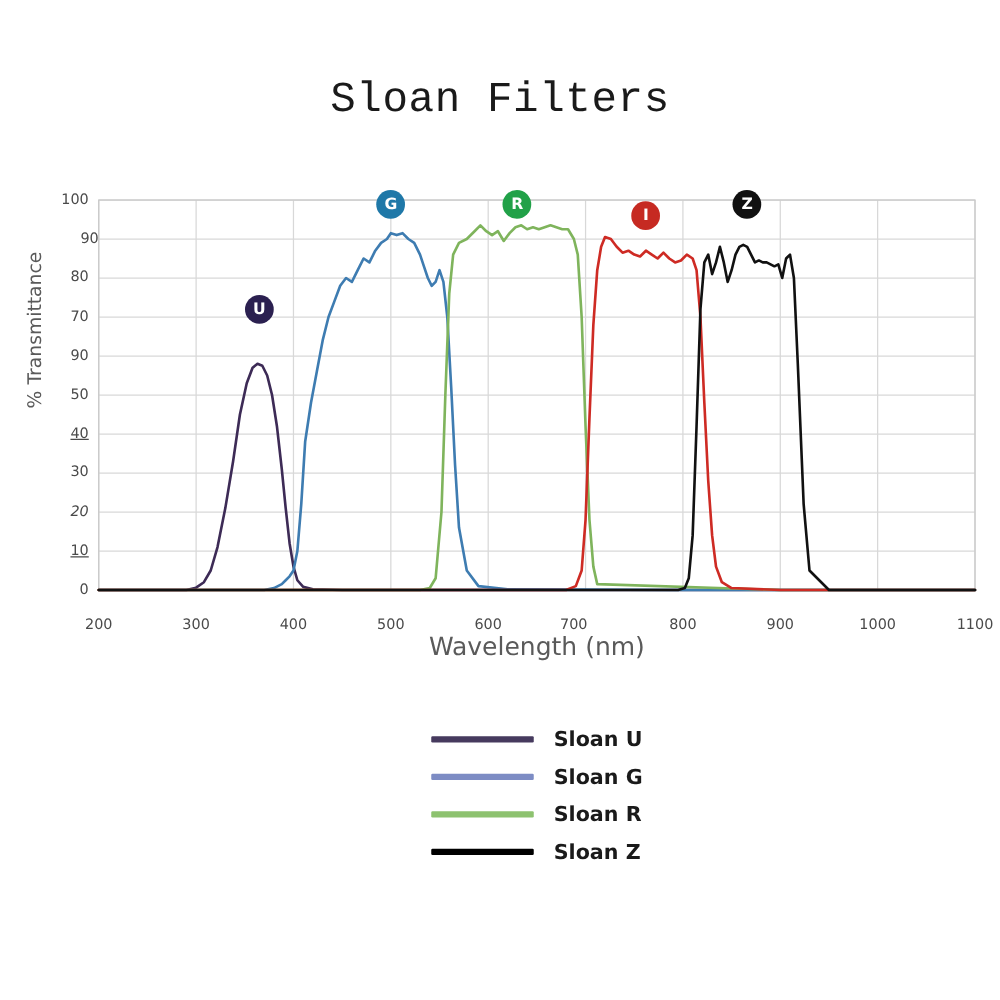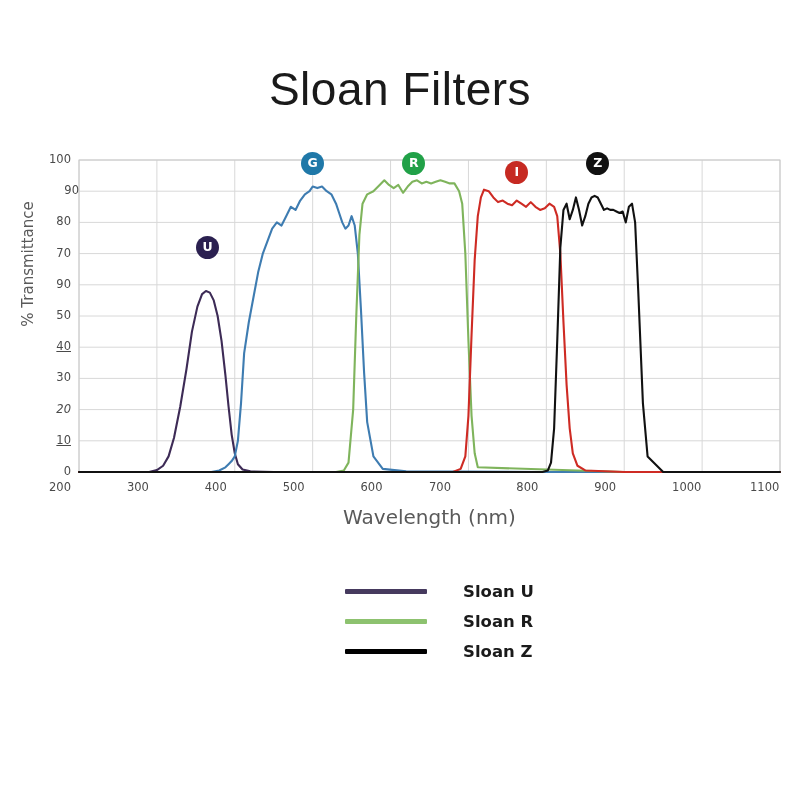--- a/index.html
+++ b/index.html
@@ -5,23 +5,23 @@
   html,body{margin:0;padding:0;}
   body{
     width:800px;height:800px;background:#ffffff;
     font-family:"Liberation Sans",sans-serif;
     overflow:hidden;position:relative;
   }
   #root{position:absolute;inset:0;}
 
   .title{
     position:absolute;left:0;top:62px;width:800px;
-    text-align:center;font-size:46px;font-weight:400;
+    text-align:center;font-size:34px;font-weight:400;
     letter-spacing:0.5px;color:#1a1a1a;
-    font-family:Liberation Sans, sans-serif;
+    font-family:Liberation Mono, monospace;
   }
 
   .plot-wrap{position:absolute;left:0;top:0;width:800px;height:800px;}
   svg.chart{position:absolute;left:0;top:0;}
 
   .ylabel{
     position:absolute;left:-82px;top:255px;width:220px;
     transform:rotate(-90deg);transform-origin:center center;
     text-align:center;font-size:15px;color:#5a5a5a;
     font-family:"DejaVu Sans",sans-serif;
@@ -30,34 +30,34 @@
     position:absolute;left:79px;top:505px;width:701px;
     text-align:center;font-size:20px;color:#5a5a5a;
     font-family:"DejaVu Sans",sans-serif;
   }
 
   .tick{
     position:absolute;font-size:11.5px;color:#4a4a4a;
     font-family:"DejaVu Sans",sans-serif;white-space:nowrap;
   }
   .ytick{text-align:right;width:44px;}
-  .xtick{text-align:left;width:60px;}
+  .xtick{text-align:center;width:60px;margin-top:12px;}
 
   .badge{
     position:absolute;width:23px;height:23px;border-radius:50%;
     display:flex;align-items:center;justify-content:center;
     color:#ffffff;font-size:12.5px;font-weight:700;
     font-family:"DejaVu Sans",sans-serif;line-height:1;
   }
 
   .legend{
     position:absolute;left:345px;top:580px;
     display:flex;flex-direction:column;gap:7px;
   }
-  .legend-row{display:flex;align-items:center;height:23px;gap:20px;}
+  .legend-row{display:flex;align-items:center;height:23px;}
   .legend-swatch{width:82px;height:5px;border-radius:1px;flex:none;}
   .legend-label{
     margin-left:16px;font-size:16.5px;font-weight:700;color:#1a1a1a;
     font-family:"DejaVu Sans",sans-serif;white-space:nowrap;
   }
 </style>
 </head>
 <body>
 
 <div id="root">
@@ -135,20 +135,24 @@
         <div class="badge" style="left: 586.24px; top: 151.62px; background: rgb(17, 17, 17);">Z</div>
       </div>
   </div>
 
   <div class="legend" id="legend-layer">
       <div class="legend-row">
         <div class="legend-swatch" style="background: rgb(70, 58, 94);"></div>
         <div class="legend-label">Sloan U</div>
       </div>
       <div class="legend-row">
+        <div class="legend-swatch" style="background: rgb(125, 140, 196);"></div>
+        <div class="legend-label">Sloan G</div>
+      </div>
+      <div class="legend-row">
         <div class="legend-swatch" style="background: rgb(141, 194, 111);"></div>
         <div class="legend-label">Sloan R</div>
       </div>
       <div class="legend-row">
         <div class="legend-swatch" style="background: rgb(0, 0, 0);"></div>
         <div class="legend-label">Sloan Z</div>
       </div>
     </div>
 
 </div>

